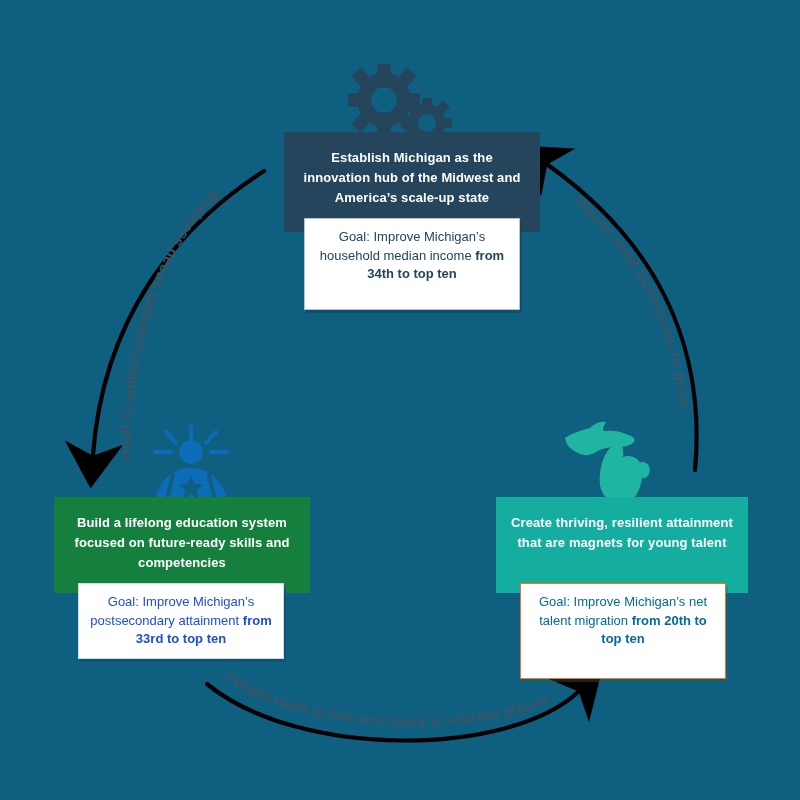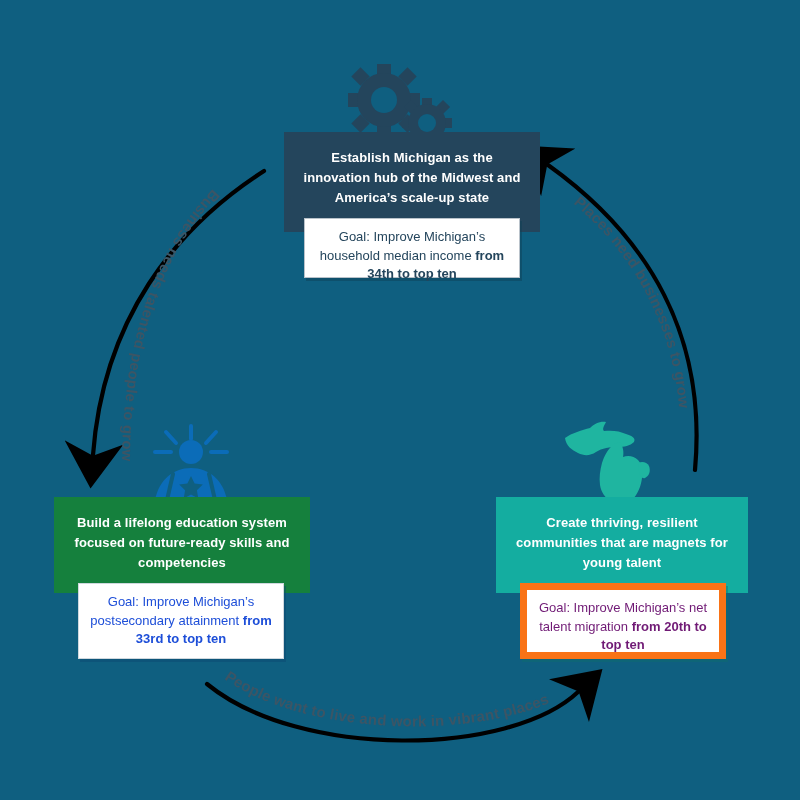--- a/index.html
+++ b/index.html
@@ -58,21 +58,21 @@
   
   #node-top .node-band {
     width: 256px;
     height: 100px;
     background: #24455c;
   }
   #node-top .goal-box {
     left: 20px;
     top: 86px;
     width: 216px;
-    height: 60px;
+    height: 92px;
     border: 1px solid #b9c2ca;
     box-shadow: 2px 3px 0 rgba(14,62,84,0.45);
     color: #24455c;
   }
 
   
   #node-left .node-band {
     width: 256px;
     height: 96px;
     background: #15803d;
@@ -90,24 +90,24 @@
   
   #node-right .node-band {
     width: 252px;
     height: 96px;
     background: #14ada0;
   }
   #node-right .goal-box {
     left: 24px;
     top: 86px;
     width: 206px;
-    height: 76px;
-    border: 7px solid #f97316;
+    height: 96px;
+    border: 1px solid #f97316;
     box-shadow: 2px 3px 0 rgba(12,110,104,0.40);
-    color: #701a75;
+    color: #0369a1;
   }
 
   
   .icon-wrap {
     position: absolute;
   }
 
   
   #arrow-layer {
     position: absolute;
@@ -262,20 +262,20 @@
     <div class="node-band">
       <div class="node-title">Build a lifelong education system focused on future-ready skills and competencies</div>
     </div>
     <div class="goal-box">
       <span class="lead">Goal: Improve Michigan’s postsecondary attainment </span><span class="strong">from 33rd to top ten</span>
     </div>
   </div>
 
   <div class="node" id="node-right" style="left:496px; top:497px; width:252px; height:162px;">
     <div class="node-band">
-      <div class="node-title">Create thriving, resilient communities that are magnets for young talent</div>
+      <div class="node-title">Create thriving, resilient attainment that are magnets for young talent</div>
     </div>
     <div class="goal-box">
       <span class="lead">Goal: Improve Michigan’s net talent migration </span><span class="strong">from 20th to top ten</span>
     </div>
   </div>
 
 </div>
 
 </body></html>

